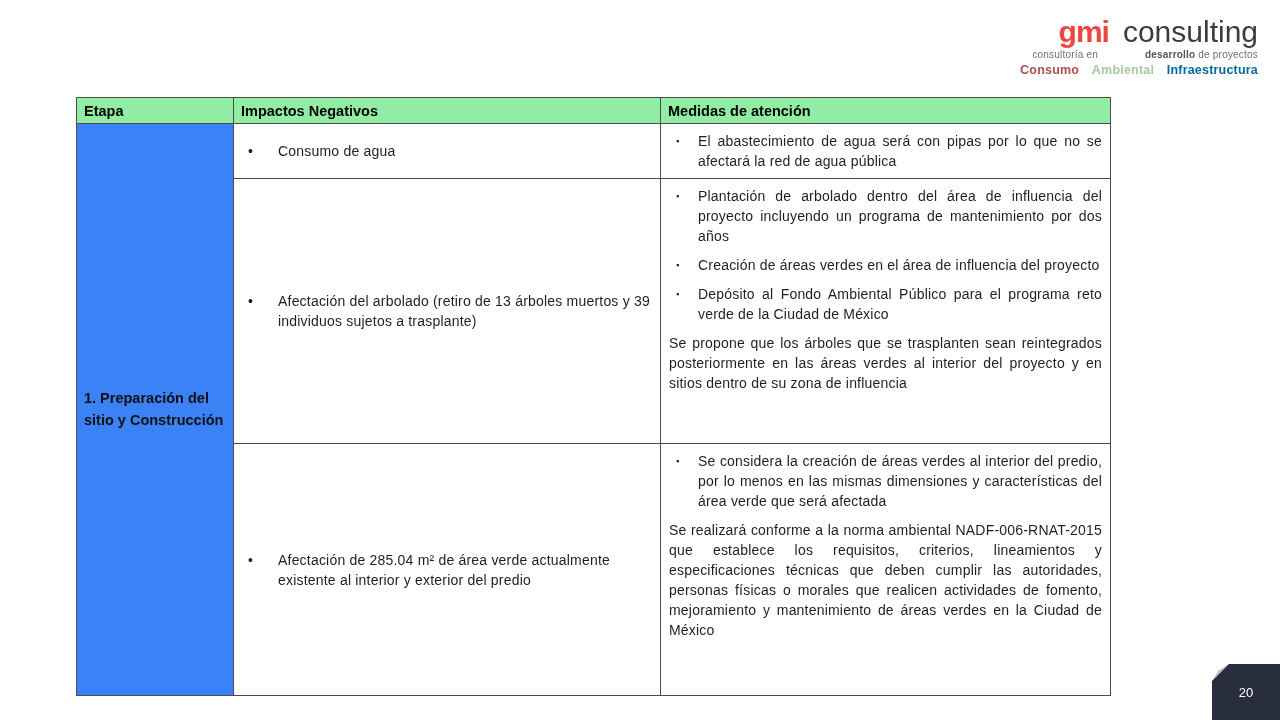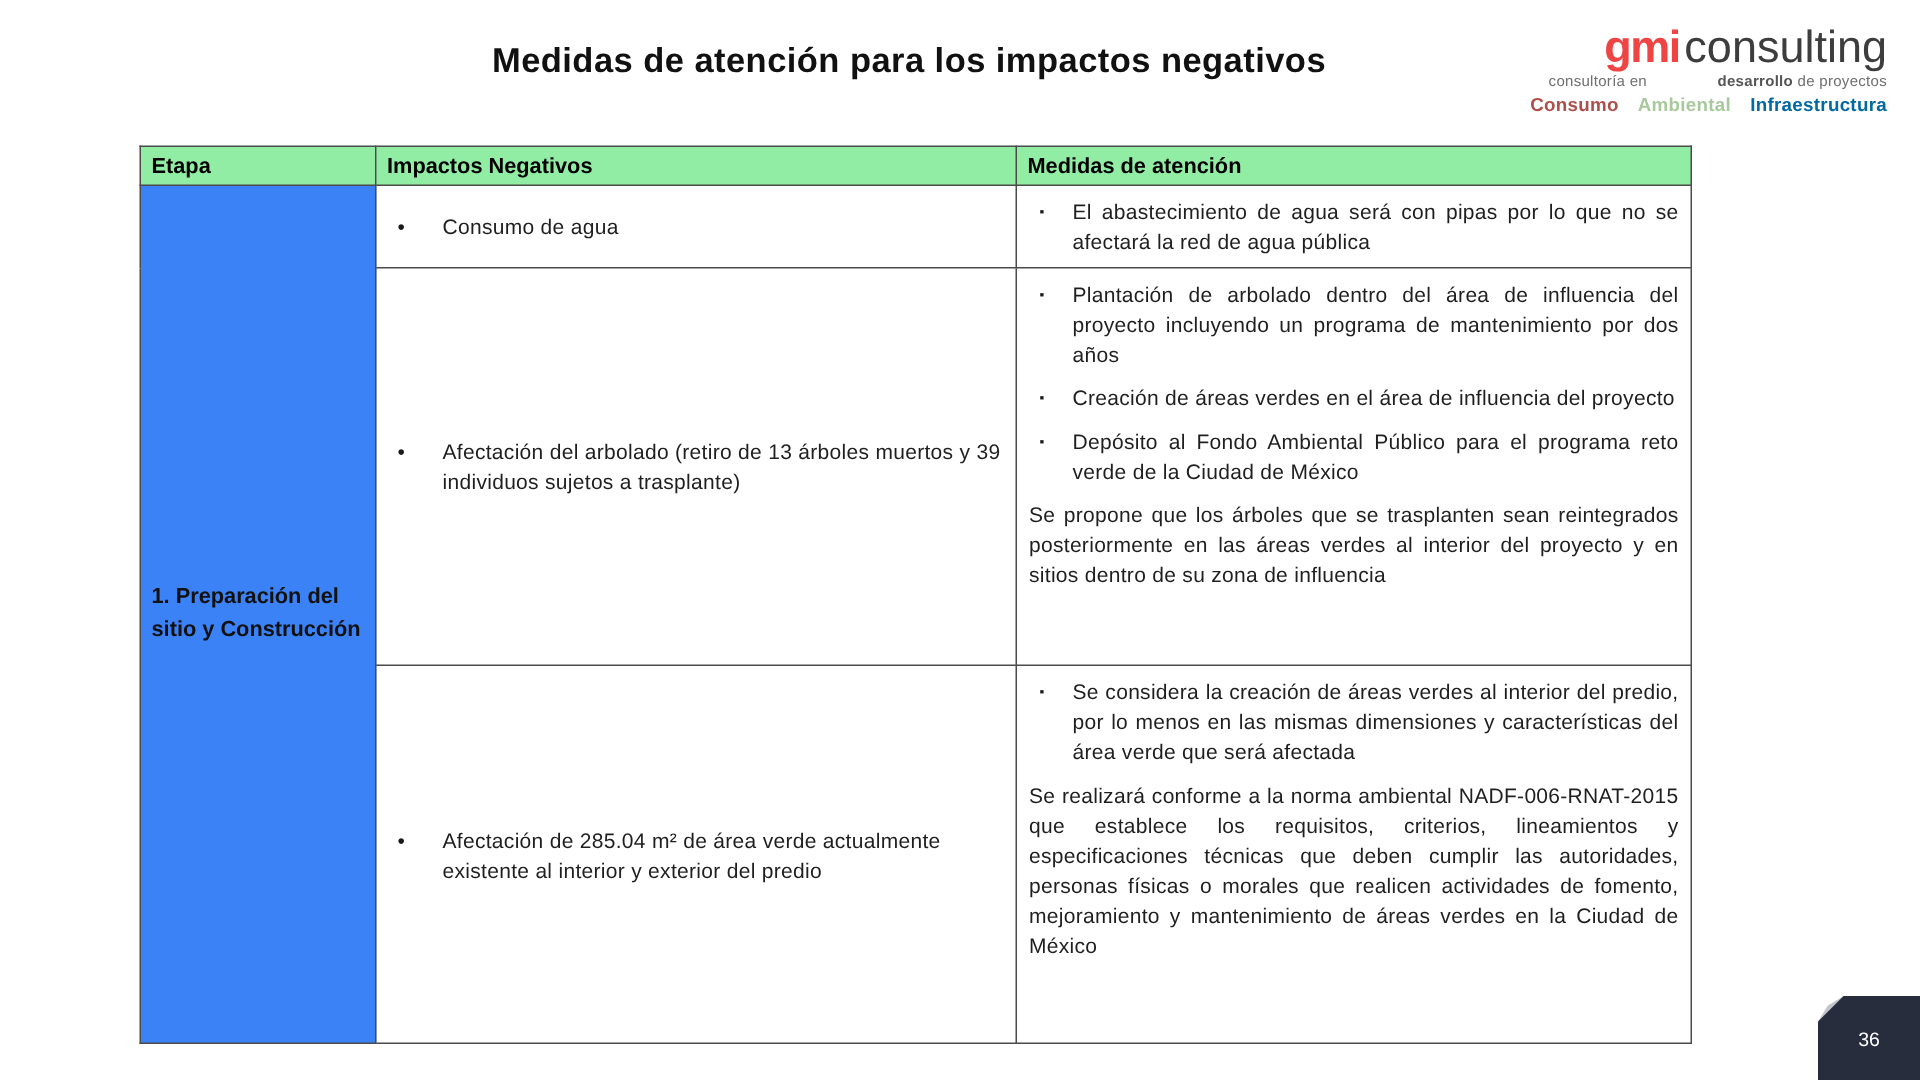--- a/index.html
+++ b/index.html
@@ -26,31 +26,31 @@
 
   
   .logo {
     position: absolute;
     top: 16px; right: 22px;
     text-align: right;
     line-height: 1.05;
   }
   .logo-brand { font-size: 30px; white-space: nowrap; }
   .logo-gmi { font-weight: 700; color: #ef4444; letter-spacing: -1px; }
-  .logo-consulting { font-weight: 400; color: #3d3d3d; margin-left: 3px; letter-spacing: 0px; }
+  .logo-consulting { font-weight: 400; color: #3d3d3d; margin-left: 14px; letter-spacing: 0px; }
   .logo-tagline { font-size: 10px; color: #6f6f6f; margin-top: 2px; letter-spacing: 0.2px; }
   .logo-tagline b { color: #555555; margin-left: 44px; }
   .logo-tags { font-size: 12.5px; margin-top: 4px; font-weight: bold; letter-spacing: 0.2px; }
   .logo-tags .tag { margin-left: 9px; }
   .tag-social { color: #ad4f4b; }
   .tag-ambiental { color: #a8c99d; }
   .tag-infra { color: #0369a1; }
 
   
-  .table-wrap { position: absolute; left: 93px; top: 97px; }
+  .table-wrap { position: absolute; left: 76px; top: 97px; }
   table { border-collapse: collapse; table-layout: fixed; width: 1034px; }
   th, td { border: 1.5px solid #4b4b4b; }
   th {
     background: #90eda3;
     font-size: 14.5px;
     font-weight: bold;
     text-align: left;
     padding: 2px 7px;
     color: #000000;
   }
@@ -118,21 +118,20 @@
     width: 17px; height: 17px;
     background: #c2c4ca;
     clip-path: polygon(0 100%, 100% 0, 38% 38%);
   }
 </style>
 </head>
 <body>
 
 <div class="slide">
 
-  <div class="slide-title">Medidas de atención para los impactos negativos</div>
 
   <div class="logo">
     <div class="logo-brand">
       <span class="logo-gmi">gmi</span><span class="logo-consulting">consulting</span>
     </div>
     <div class="logo-tagline"><span>consultoría en </span><b>desarrollo</b><span> de proyectos</span></div>
     <div class="logo-tags">
       <span class="tag tag-social">Consumo</span>
       <span class="tag tag-ambiental">Ambiental</span>
       <span class="tag tag-infra">Infraestructura</span>
@@ -206,16 +205,16 @@
             </div>
             <div class="medidas-para">Se realizará conforme a la norma ambiental NADF-006-RNAT-2015 que establece los requisitos, criterios, lineamientos y especificaciones técnicas que deben cumplir las autoridades, personas físicas o morales que realicen actividades de fomento, mejoramiento y mantenimiento de áreas verdes en la Ciudad de México</div>
           </td>
         </tr>
       </tbody>
     </table>
   </div>
 
   <div class="page-fold"></div>
   <div class="page-box">
-    <span>36</span>
+    <span>20</span>
   </div>
 
 </div>
 
 </body></html>

